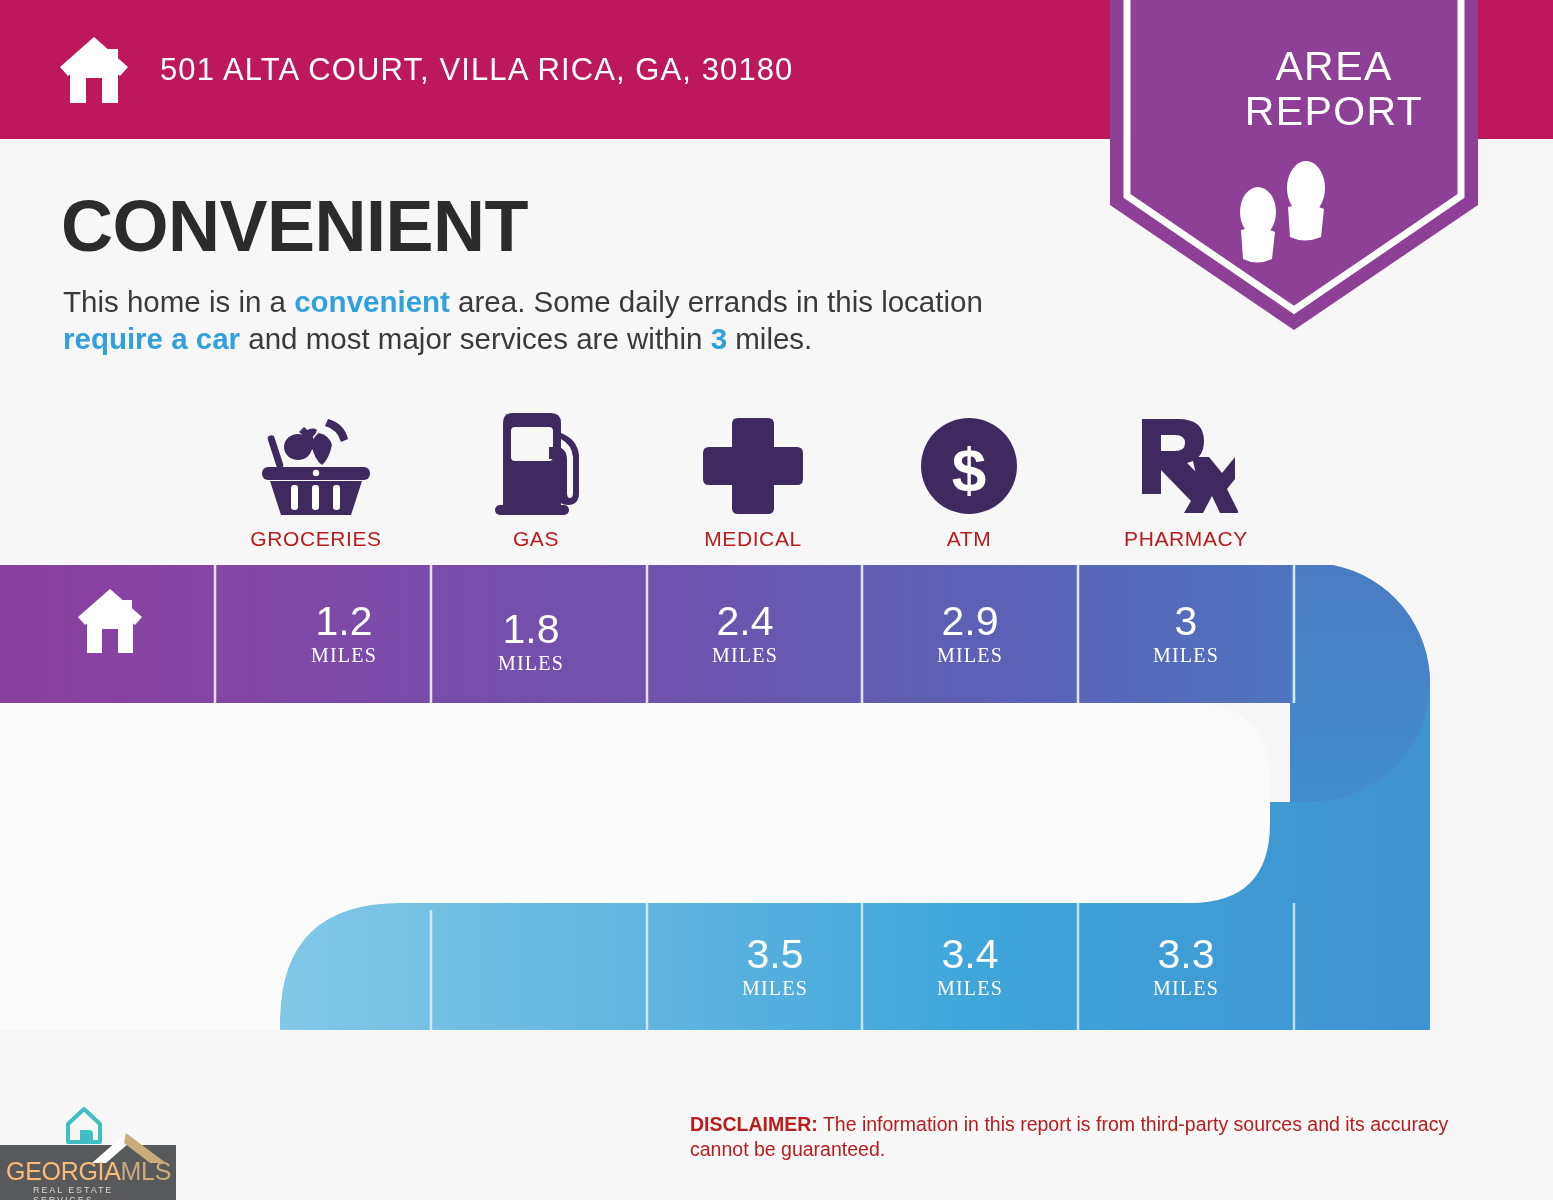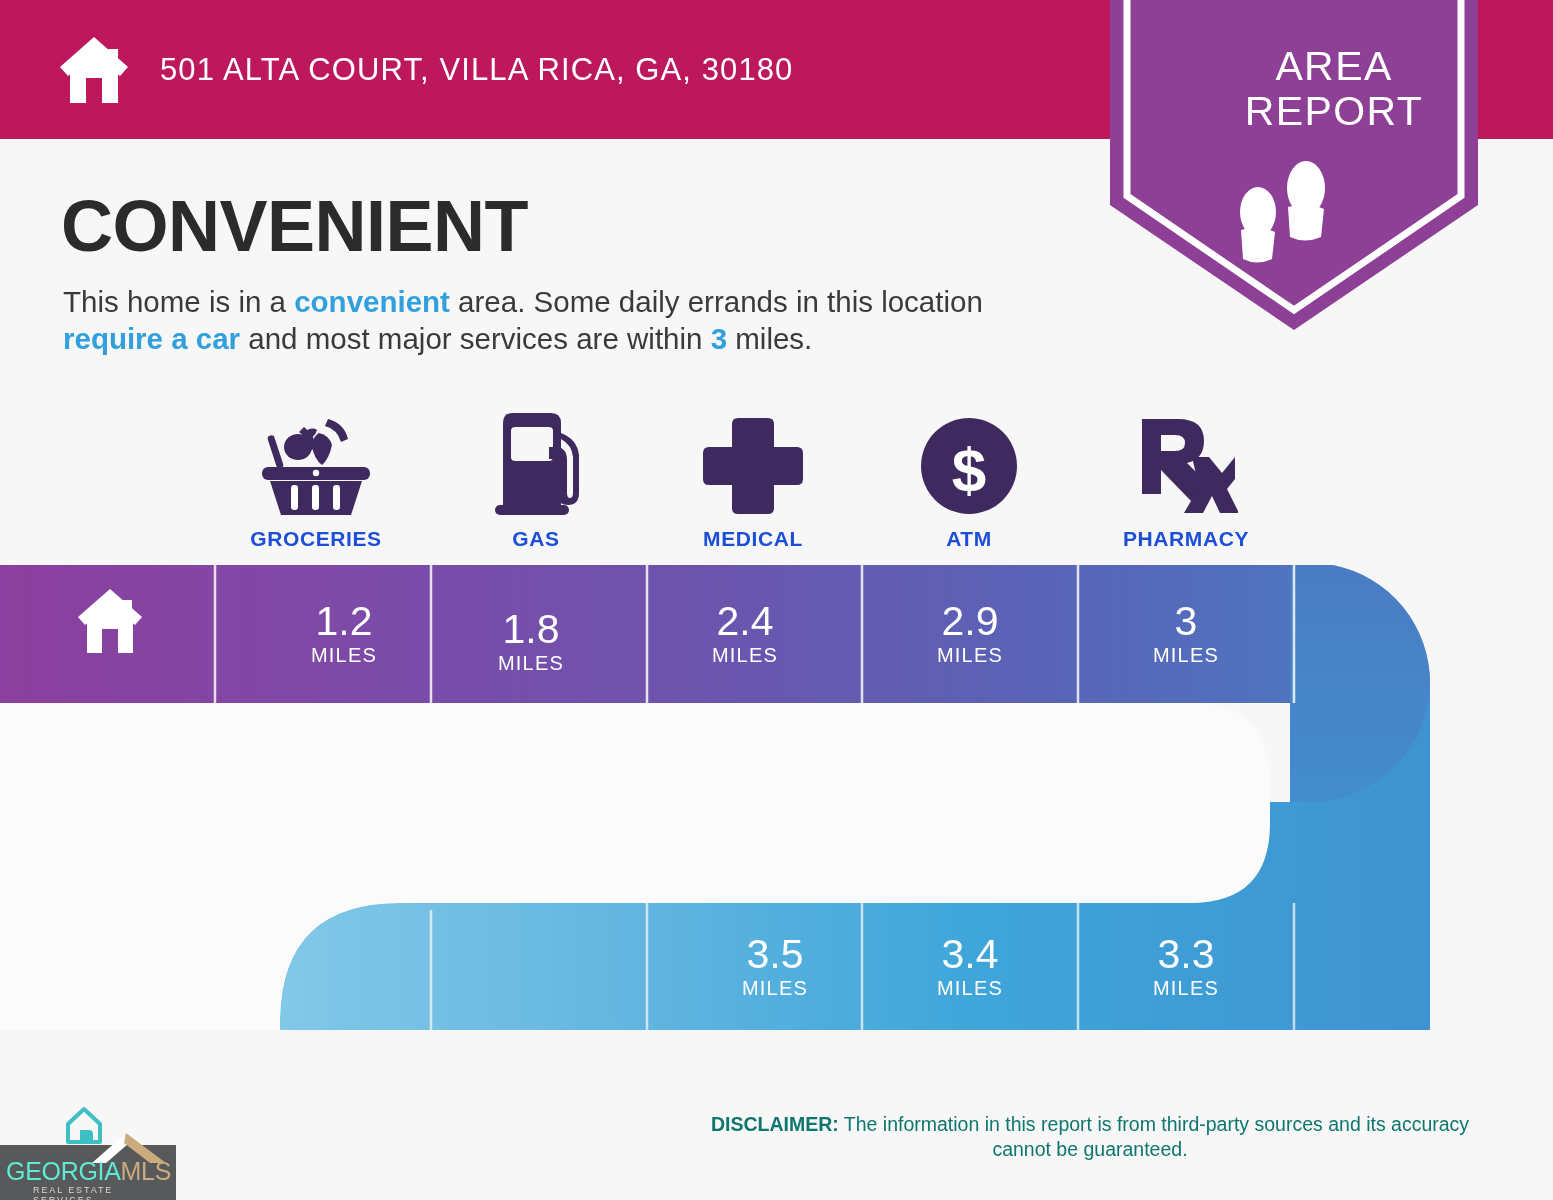--- a/index.html
+++ b/index.html
@@ -40,45 +40,45 @@
   .intro {
     position:absolute; left:63px; top:283px; width:990px;
     font-size:29.5px; line-height:37px; color:#3a3a3a;
   }
   .hl { color:#31a0dd; font-weight:700; }
 
   
   .icon-cell { position:absolute; width:216px; text-align:center; }
   .icon-art { height:100px; display:flex; align-items:flex-end; justify-content:center; }
   .icon-label {
-    margin-top:12px; font-size:21px; font-weight:700; color:#1d4ed8;
+    margin-top:12px; font-size:21px; font-weight:400; color:#b91c1c;
     letter-spacing:0.6px;
   }
 
   
   .ribbon { position:absolute; left:0; top:565px; width:1553px; height:465px; }
   .dist-cell {
     position:absolute; text-align:center; color:#ffffff;
   }
   .dist-num { font-size:41px; line-height:44px; font-weight:400; }
-  .dist-unit { font-size:20px; letter-spacing:1.2px; margin-top:1px; }
+  .dist-unit { font-size:20px; letter-spacing:1.2px; margin-top:1px;font-family:Liberation Serif, serif; }
 
   
   .lr-logo { position:absolute; left:62px; top:1104px; display:flex; align-items:center; }
   .lr-name { margin-left:9px; font-size:36px; color:#4a4a4a; font-weight:400; letter-spacing:-0.3px; }
 
   .mls { position:absolute; left:0; top:1145px; width:176px; height:55px; background:#58595b; }
   .mls-main { position:absolute; left:6px; top:12px; font-size:25px; letter-spacing:-0.3px; font-weight:400; }
-  .mls-ga { color:#5eead4; }
+  .mls-ga { color:#fdba74; }
   .mls-mls { color:#c9ab7c; }
   .mls-sub { position:absolute; left:33px; top:40px; font-size:9px; letter-spacing:1.9px; color:#ddd6cb; }
 
   .disclaimer {
     position:absolute; left:690px; top:1112px; width:800px;
-    font-size:19.5px; line-height:25px; color:#0f766e;text-align:center;
+    font-size:19.5px; line-height:25px; color:#b91c1c;
   }
   .disclaimer b { font-weight:700; }
 </style>
 </head>
 <body>
 
 <div class="header">
   <svg class="header-house" viewBox="0 0 78 72">
     <path fill="#ffffff" d="M39 3 L5 33 L13 42 L39 19 L65 42 L73 33 Z"></path>
     <path fill="#ffffff" d="M15 38 L39 17 L63 38 L63 69 L47 69 L47 44 L31 44 L31 69 L15 69 Z"></path>

